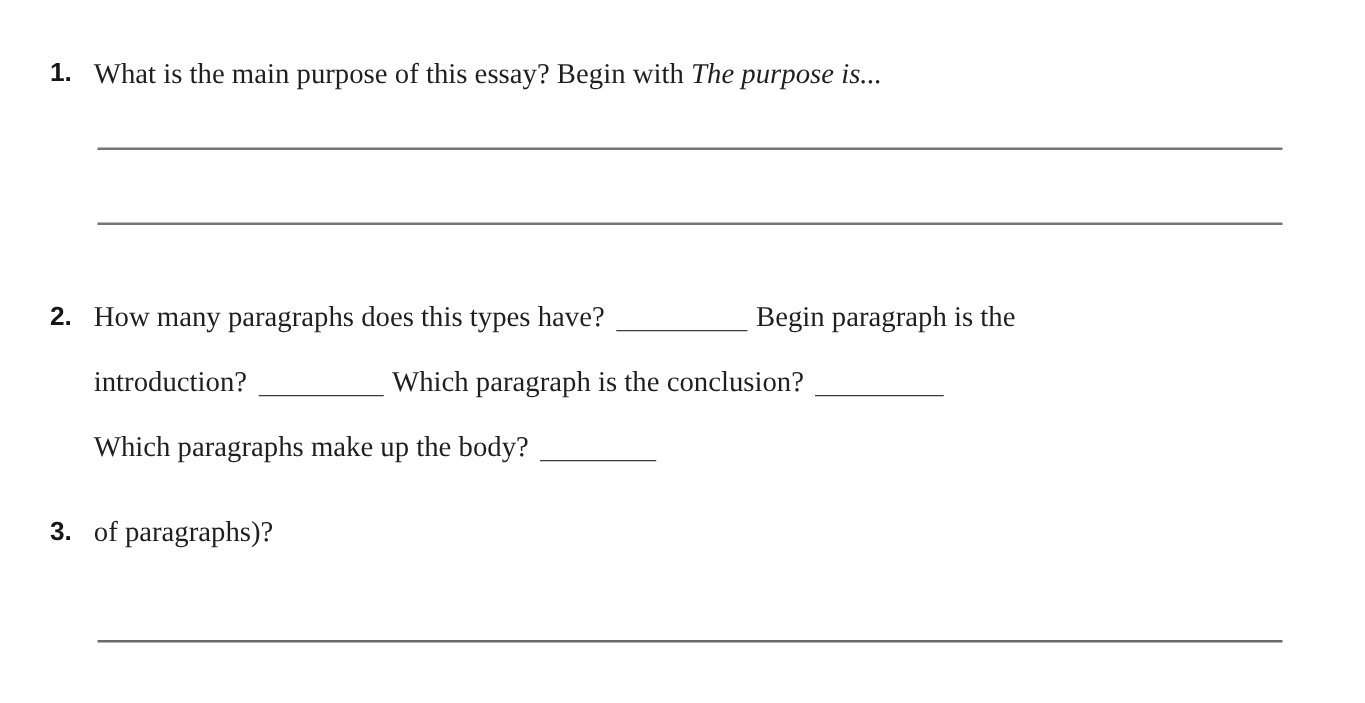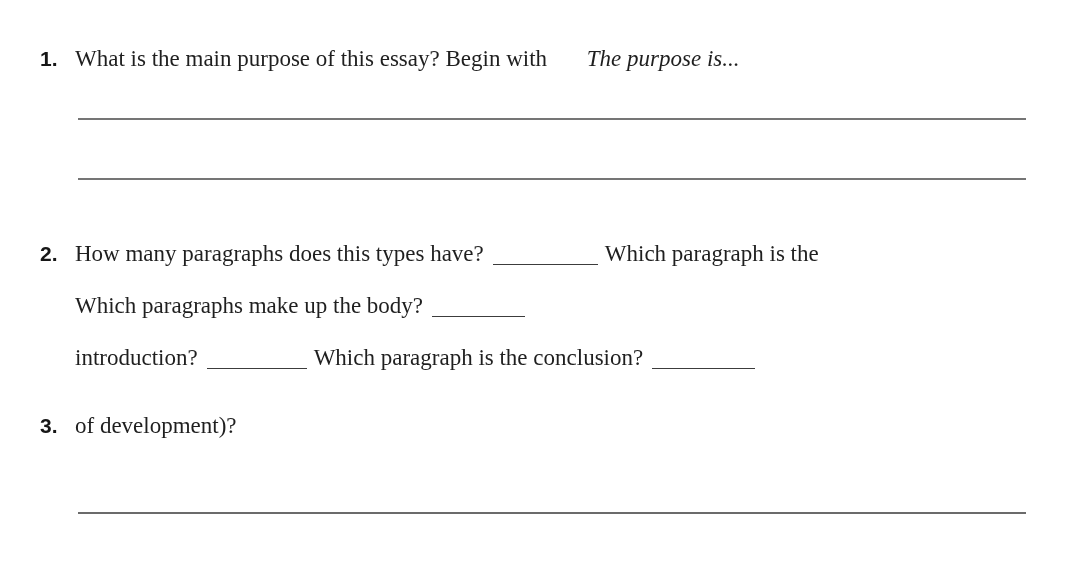--- a/index.html
+++ b/index.html
@@ -34,21 +34,21 @@
     color: #161616;
   }
   .qtext {
     margin: 0 0 0 35px;
     font-size: 23px;
   }
   .qline {
     margin: 0;
     white-space: nowrap;
   }
-  em { font-style: italic; margin-left: 34px; }
+  em { font-style: italic; }
 
   
   .q1 { top: 42px; width: 1020px; }
   .q1 .qtext, .q1 .qnum { line-height: 34px; }
 
   
   .q2 { top: 228px; width: 1030px; }
   .q2 .qtext, .q2 .qnum { line-height: 52px; }
 
   
@@ -91,28 +91,28 @@
       <p class="qline"><span>What is the main purpose of this essay? Begin with </span><em>The purpose is...</em></p>
     </div>
   </section>
 
   <div class="rule rule-1"></div>
   <div class="rule rule-2"></div>
 
   <section class="question q2">
     <span class="qnum">2.</span>
     <div class="qtext">
-      <p class="qline"><span>How many paragraphs does this types have?</span><span class="blank b-count"></span><span>Which paragraph is the</span></p>
+      <p class="qline"><span>How many paragraphs does this types have?</span><span class="blank b-count"></span><span>Begin paragraph is the</span></p>
+      <p class="qline"><span>introduction?</span><span class="blank b-intro"></span><span>Which paragraph is the conclusion?</span><span class="blank b-concl"></span></p>
       <p class="qline"><span>Which paragraphs make up the body?</span><span class="blank b-body"></span></p>
-      <p class="qline"><span>introduction?</span><span class="blank b-intro"></span><span>Which paragraph is the conclusion?</span><span class="blank b-concl"></span></p>
     </div>
   </section>
 
   <section class="question q3">
     <span class="qnum">3.</span>
     <div class="qtext">
-      <p class="qline">of development)?</p>
+      <p class="qline">of paragraphs)?</p>
     </div>
   </section>
 
   <div class="rule rule-3"></div>
 
 </div>
 
 </body></html>

